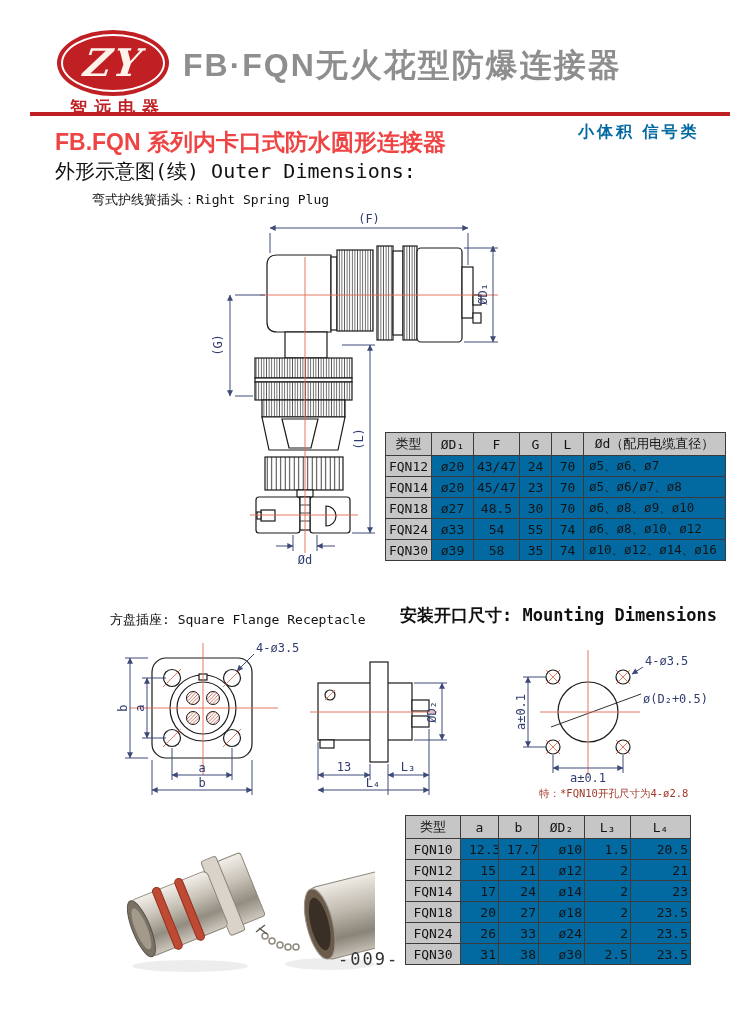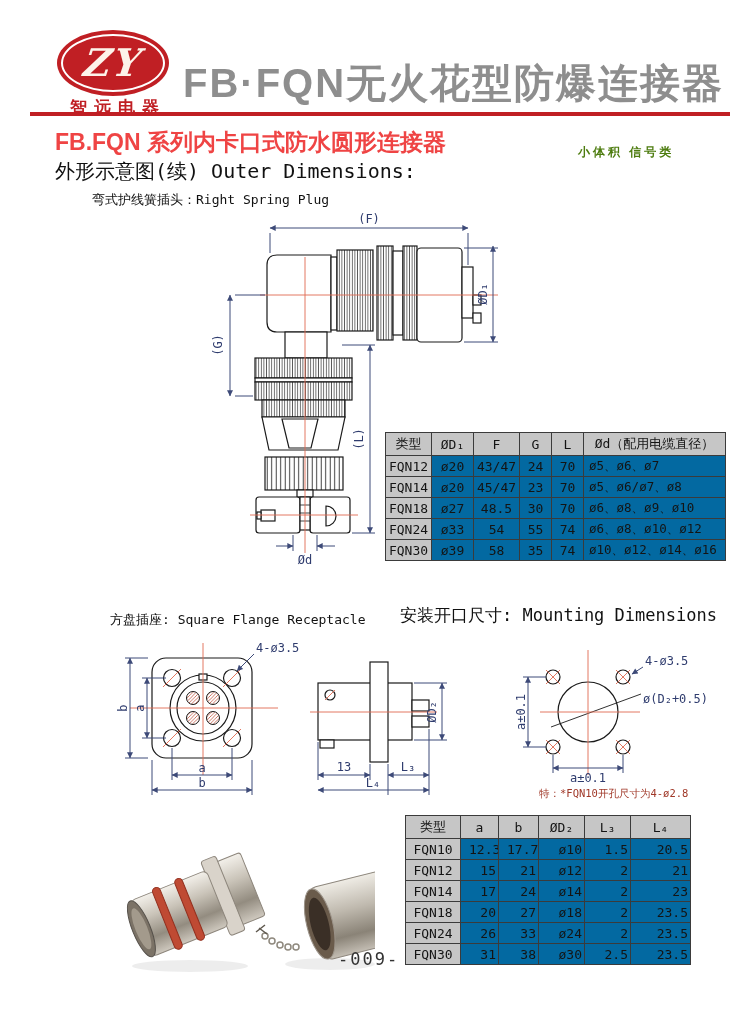--- a/index.html
+++ b/index.html
@@ -9,33 +9,33 @@
 
   
   .logo-oval{left:57px;top:30px;width:112px;height:66px;background:#c01f24;border-radius:50%;
              display:flex;align-items:center;justify-content:center;}
   .logo-oval::after{content:"";position:absolute;inset:4px;border:2px solid #fff;border-radius:50%;}
   .logo-zy{font-family:"DejaVu Serif",serif;font-style:italic;font-weight:bold;font-size:38px;
            color:#fdf3ea;letter-spacing:2px;transform:skewX(-8deg);line-height:1;}
   .logo-cn{left:53px;top:96px;width:130px;text-align:center;color:#c01f24;font-weight:bold;
            font-size:17px;letter-spacing:7px;font-family:"DejaVu Sans",sans-serif;}
 
-  .doc-title{left:183px;top:56px;width:540px;font-family:"Liberation Sans",sans-serif;
-             font-weight:bold;font-size:40px;color:#8e8e8e;letter-spacing:2px;white-space:nowrap;}
+  .doc-title{left:183px;top:44px;width:540px;font-family:"Liberation Sans",sans-serif;
+             font-weight:bold;font-size:32px;color:#8e8e8e;letter-spacing:2px;white-space:nowrap;}
   .red-rule{left:30px;top:112px;width:700px;height:4px;background:#c01f24;}
 
   .series-title{left:55px;top:127px;font-family:"Liberation Sans",sans-serif;font-weight:bold;
                 font-size:23px;color:#ef4444;white-space:nowrap;}
-  .category{left:578px;top:144px;font-family:"Liberation Sans",sans-serif;font-weight:bold;
-            font-size:12px;color:#4d7c0f;letter-spacing:3px;white-space:nowrap;}
+  .category{left:578px;top:122px;font-family:"Liberation Sans",sans-serif;font-weight:bold;
+            font-size:16px;color:#0369a1;letter-spacing:3px;white-space:nowrap;}
   .h-outer{left:55px;top:158px;font-size:20px;color:#111;white-space:nowrap;}
   .cap-plug{left:92px;top:191px;font-size:13px;color:#111;white-space:nowrap;}
 
   .cap-receptacle{left:110px;top:611px;font-size:13px;color:#111;white-space:nowrap;}
-  .cap-mounting{left:400px;top:604px;font-size:17px;color:#111;white-space:nowrap;}
+  .cap-mounting{left:400px;top:604px;font-size:17px;color:#111;white-space:nowrap;font-weight:bold;}
 
   
   table.spec{position:absolute;border-collapse:collapse;table-layout:fixed;
              font-family:"DejaVu Sans Mono","DejaVu Sans",sans-serif;font-size:13px;color:#141414;
              background:#0369a1;}
   table.spec th,table.spec td{border:1px solid #3b3b3b;padding:0 2px;white-space:nowrap;
              overflow:hidden;text-align:center;}
   table.spec th{background:#c6c6c6;font-weight:normal;height:22px;}
   table.spec td{height:20px;}
   table.spec td.rowhead{background:#c6c6c6;}

